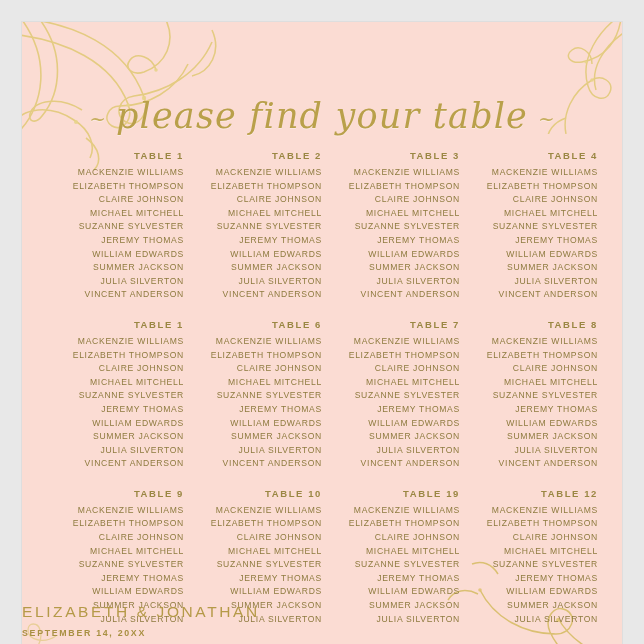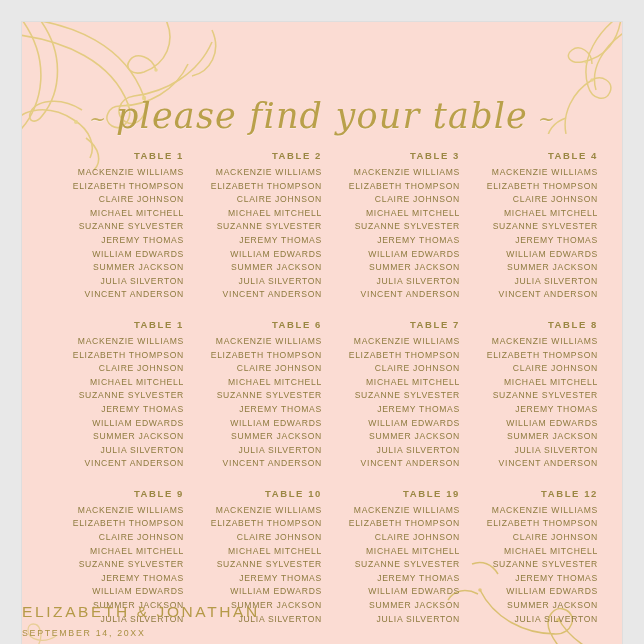--- a/index.html
+++ b/index.html
@@ -104,21 +104,21 @@
     letter-spacing: 2.6px;
     color: #b59a48;
     font-weight: normal;
   }
   .date {
     margin-top: 7px;
     font-family: "Liberation Sans", sans-serif;
     font-size: 8.8px;
     letter-spacing: 1.7px;
     color: #a89042;
-    font-weight: normal;
+    font-weight: bold;
   }
 </style>
 </head>
 <body>
 
 <div id="poster-canvas">
   <div id="poster">
 
     <svg class="flourish fl-tl" viewBox="0 0 230 160">
       <g fill="none" stroke="#e3cb7e" stroke-width="1.6" opacity="0.95">

